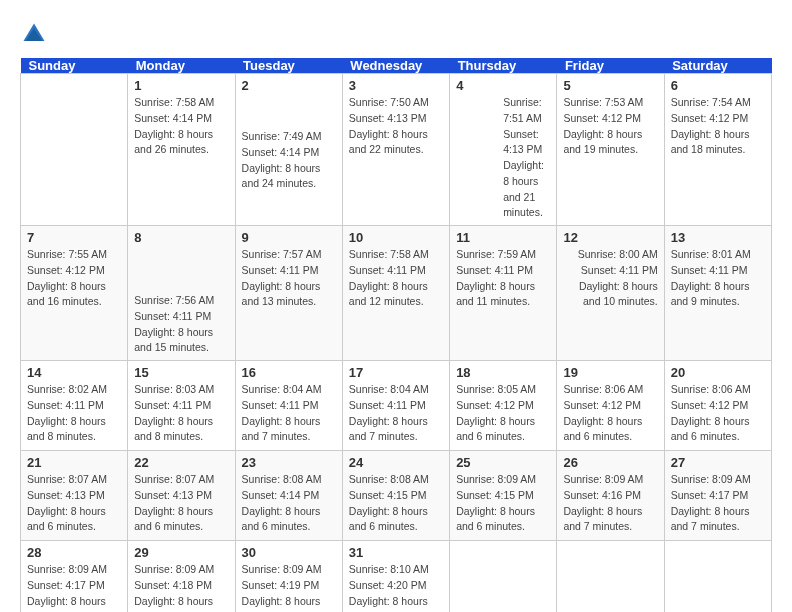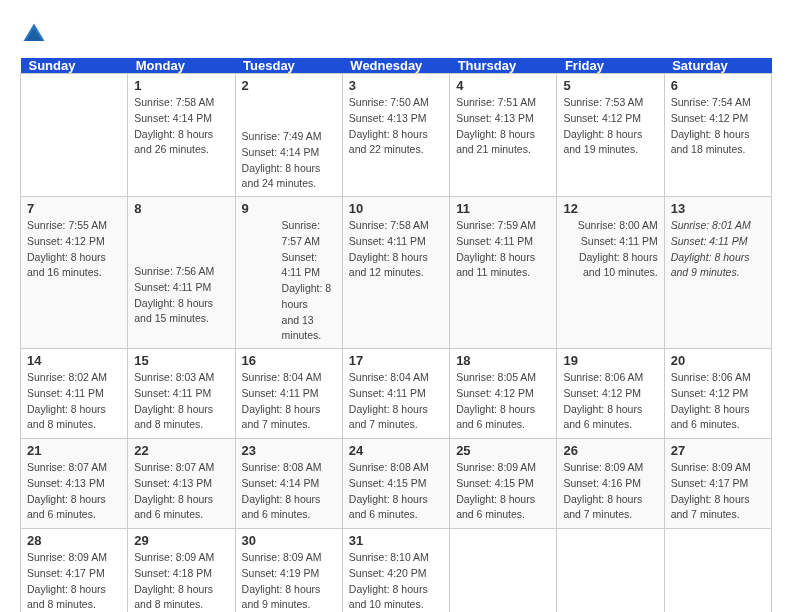--- a/index.html
+++ b/index.html
@@ -135,21 +135,21 @@
         </td>
         <td>
           <span class="day-number">3</span>
           <div class="day-info" style="white-space: pre-line;">Sunrise: 7:50 AM
 Sunset: 4:13 PM
 Daylight: 8 hours
 and 22 minutes.</div>
         </td>
         <td>
           <span class="day-number">4</span>
-          <div class="day-info" style="white-space: pre-line;">Sunrise: 7:51 AM
+          <div class="day-info" style="white-space: pre-line; margin-left: 47px;">Sunrise: 7:51 AM
 Sunset: 4:13 PM
 Daylight: 8 hours
 and 21 minutes.</div>
         </td>
         <td>
           <span class="day-number">5</span>
           <div class="day-info" style="white-space: pre-line;">Sunrise: 7:53 AM
 Sunset: 4:12 PM
 Daylight: 8 hours
 and 19 minutes.</div>
@@ -172,21 +172,21 @@
         </td>
         <td>
           <span class="day-number">8</span>
           <div class="day-info" style="white-space: pre-line; margin-top: 48px;">Sunrise: 7:56 AM
 Sunset: 4:11 PM
 Daylight: 8 hours
 and 15 minutes.</div>
         </td>
         <td>
           <span class="day-number">9</span>
-          <div class="day-info" style="white-space: pre-line; margin-left: 40px;">Sunrise: 7:57 AM
+          <div class="day-info" style="white-space: pre-line;">Sunrise: 7:57 AM
 Sunset: 4:11 PM
 Daylight: 8 hours
 and 13 minutes.</div>
         </td>
         <td>
           <span class="day-number">10</span>
           <div class="day-info" style="white-space: pre-line;">Sunrise: 7:58 AM
 Sunset: 4:11 PM
 Daylight: 8 hours
 and 12 minutes.</div>
@@ -200,21 +200,21 @@
         </td>
         <td>
           <span class="day-number">12</span>
           <div class="day-info" style="white-space: pre-line; text-align: right;">Sunrise: 8:00 AM
 Sunset: 4:11 PM
 Daylight: 8 hours
 and 10 minutes.</div>
         </td>
         <td>
           <span class="day-number">13</span>
-          <div class="day-info" style="white-space: pre-line; font-style: italic;">Sunrise: 8:01 AM
+          <div class="day-info" style="white-space: pre-line;">Sunrise: 8:01 AM
 Sunset: 4:11 PM
 Daylight: 8 hours
 and 9 minutes.</div>
         </td>
       </tr>
       <tr>
         <td>
           <span class="day-number">14</span>
           <div class="day-info" style="white-space: pre-line;">Sunrise: 8:02 AM
 Sunset: 4:11 PM

